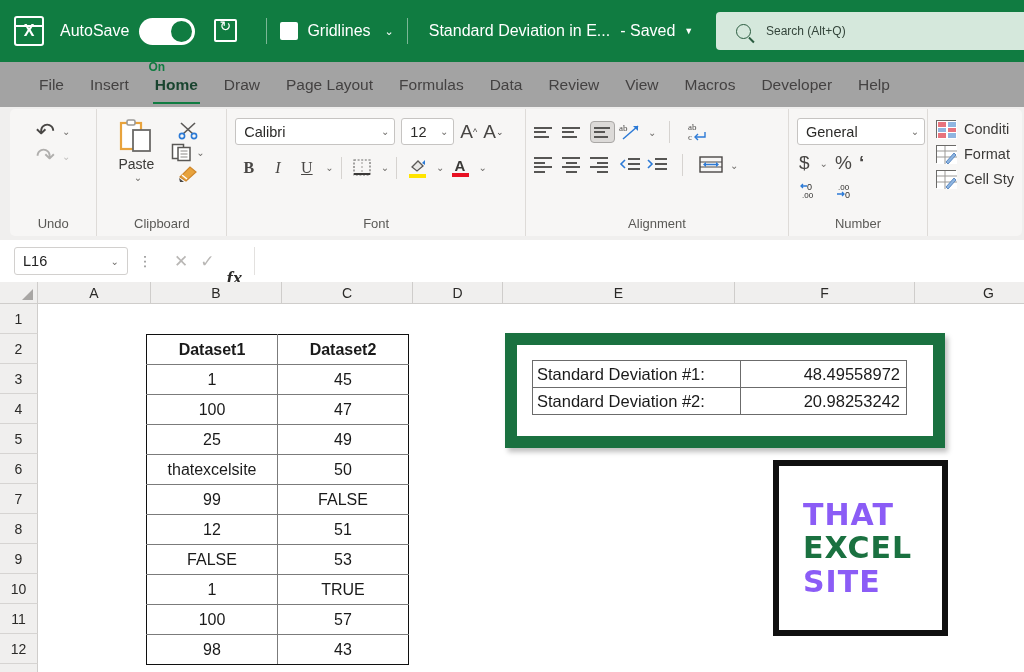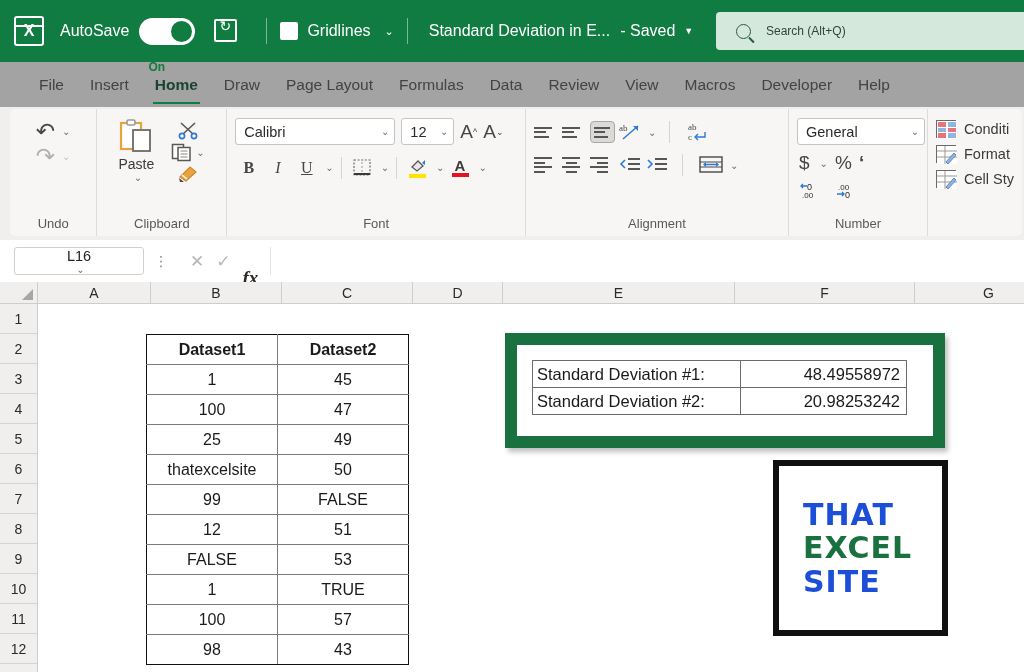--- a/index.html
+++ b/index.html
@@ -307,29 +307,28 @@
   
   .formula-bar {
     height: 42px;
     background: #ffffff;
     display: flex;
     align-items: center;
     padding: 0 6px;
     gap: 0;
   }
   .namebox {
-    width: 130px; height: 28px;
+    width: 114px; height: 28px;
     border: 1px solid #d2d0ce;
     border-radius: 3px;
     display: flex; align-items: center; justify-content: space-between;
     padding: 0 8px;
     font-size: 14.5px; color: #222;
     cursor: pointer;
     margin-left: 8px;
-    flex-direction: column;
   }
   .fb-dots { color:#888; font-size: 14px; margin: 0 10px; letter-spacing: 0; }
   .fb-btns { display: flex; align-items: center; gap: 12px; padding: 0 12px; }
   .fb-x { color: #b9b7b5; font-size: 17px; cursor: pointer; }
   .fb-ck { color: #b9b7b5; font-size: 17px; cursor: pointer; }
   .fb-fx { color: #2b2a28; font-size: 19px; font-style: italic; font-family: "Liberation Serif", serif; font-weight: bold; cursor: pointer; margin-top: 33px;}
   .fb-input {
     flex: 1; height: 28px;
     border-left: 1px solid #e3e1df;
     padding-left: 10px;
@@ -437,21 +436,21 @@
     display: flex; flex-direction: column;
     align-items: flex-start; justify-content: center;
     padding-left: 24px;
   }
   .logo-line {
     font-family: "DejaVu Sans", sans-serif;
     font-weight: bold;
     font-size: 30px;
     letter-spacing: 1px;
     line-height: 1.12;
-    color: #1d4ed8;
+    color: #8b5cf6;
   }
   .logo-line.green { color: #1a7140; }
 </style>
 </head>
 <body>
 
 <div class="titlebar">
   <div class="xl-icon"></div>
   <span class="autosave-label">AutoSave</span>
   <div class="toggle">

